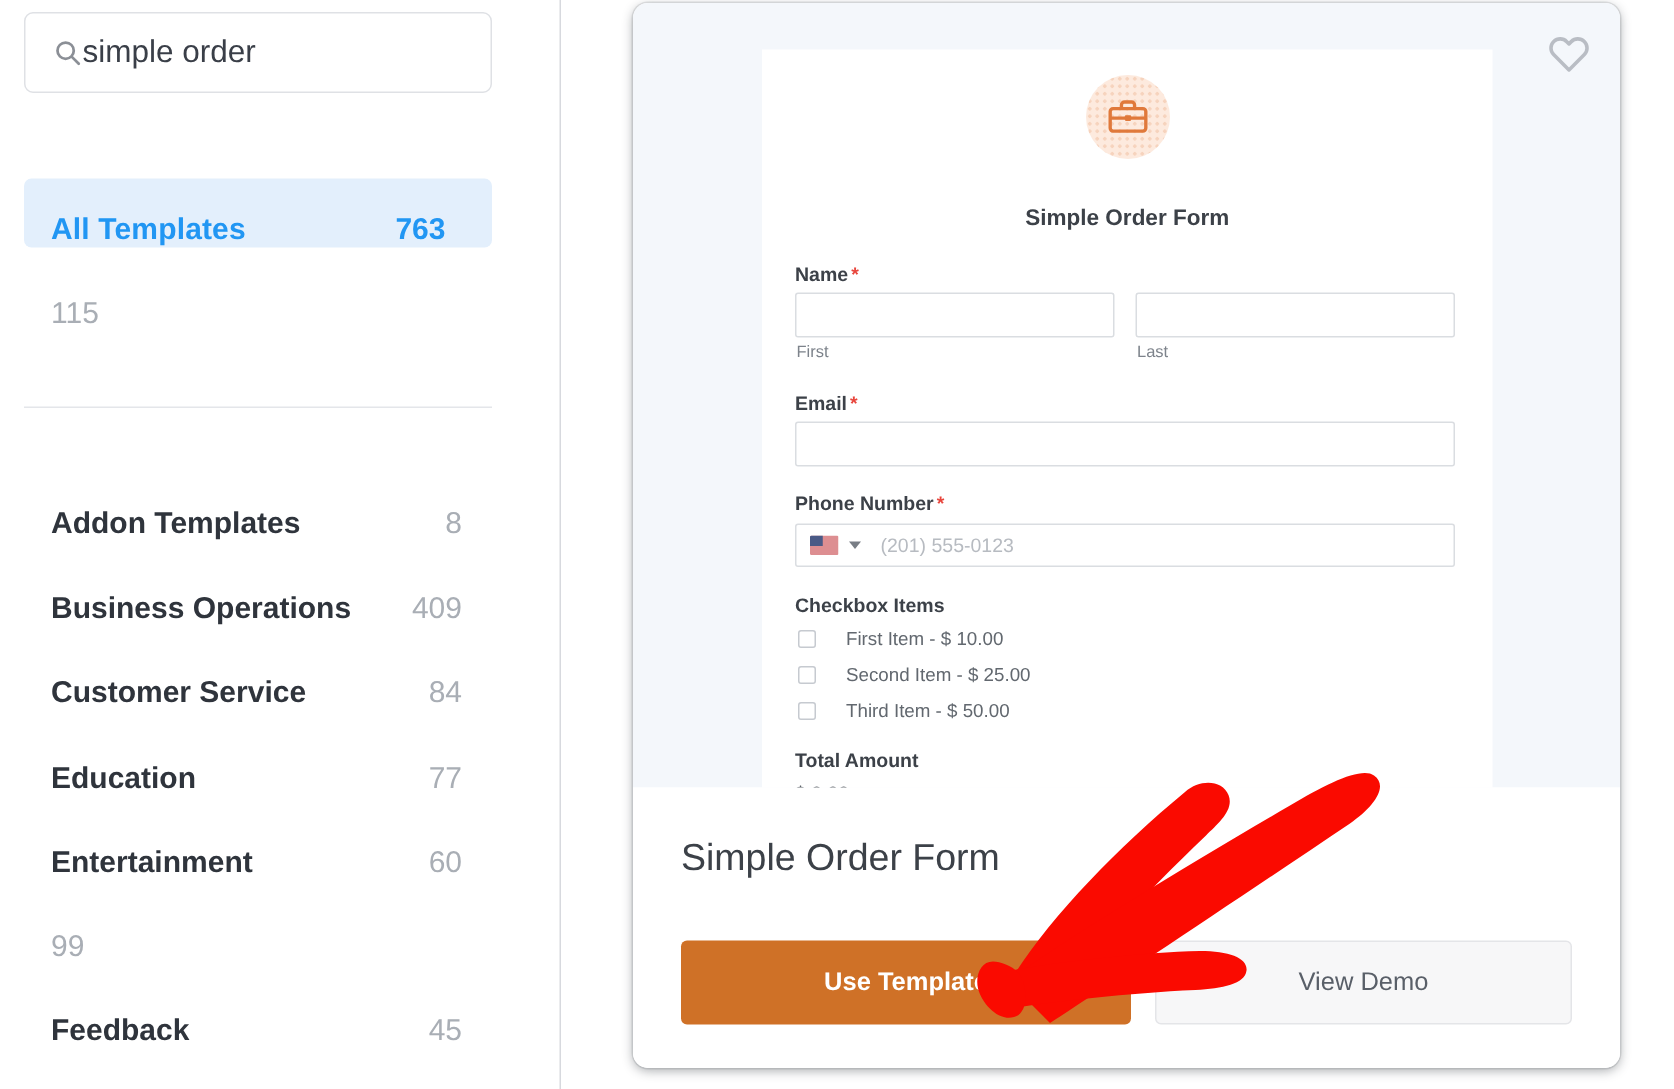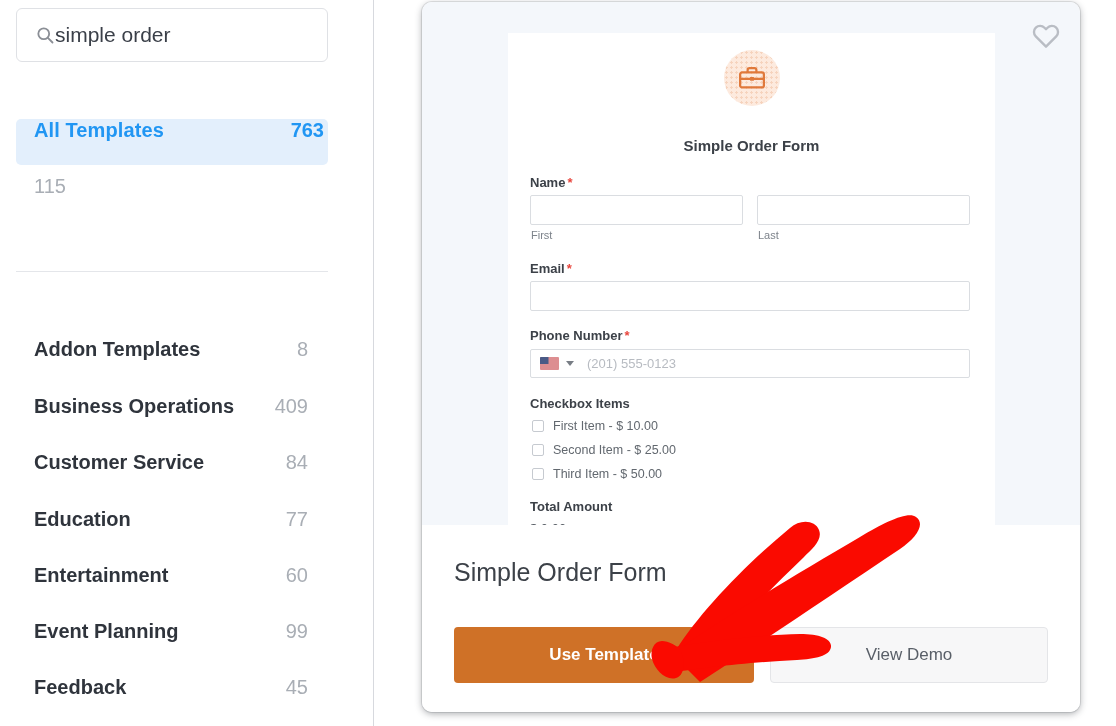--- a/index.html
+++ b/index.html
@@ -28,22 +28,22 @@
   #search-icon { width: 20px; height: 20px; margin-left: 18px; flex: none; color:#8b8f96; }
   #search-input {
     border: none; outline: none; background: transparent;
     font-family: "Liberation Sans", sans-serif;
     font-size: 21px; color: #3a3f48; width: 240px;
   }
   #search-input::placeholder { color: #9aa0a8; }
 
   .nav-item {
     position: absolute; left: 16px; width: 312px; height: 46px;
-    display: flex; align-items: flex-start; justify-content: space-between;
-    padding: 0 4px 0 18px; border-radius: 5px; cursor: pointer;
+    display: flex; align-items: flex-end; justify-content: space-between;
+    padding: 0 31px 0 18px; border-radius: 5px; cursor: pointer;
   }
   .nav-item .lbl { font-size: 20px; font-weight: bold; color: #2f343c; letter-spacing: .1px;}
   .nav-item .cnt { font-size: 20px; color: #a9aeb5; }
   .nav-item.active { background: #e3effc; }
   .nav-item.active .lbl { color: #2196f3; }
   .nav-item.active .cnt { color: #2196f3; font-weight: bold; }
 
   #divider {
     position: absolute; left: 16px; top: 271px; width: 312px; height: 1px;
     background: #e4e6ea;
@@ -103,21 +103,21 @@
   .fld-box {
     position: absolute; border: 1px solid #dadde1; background: #fff; border-radius: 2px;
   }
   .sub-label { position: absolute; font-size: 11px; color: #7d838b; }
 
   .cb-row { position: absolute; display: flex; align-items: center; }
   .cb-box {
     width: 12px; height: 12px; border: 1px solid #c6cad0; border-radius: 2px;
     background: #fff; flex: none;
   }
-  .cb-text { font-size: 12.5px; color: #62686f; margin-left: 9px; }
+  .cb-text { font-size: 12.5px; color: #62686f; margin-left: 20px; }
 
   #phone-box { position: absolute; left: 22px; top: 316px; width: 440px; height: 29px;
     border: 1px solid #dadde1; background:#fff; border-radius: 2px; display: flex; align-items: center; }
   #flag { width: 19px; height: 13px; margin-left: 9px; flex:none; border-radius:1px; overflow:hidden; }
   #flag-caret { margin-left: 7px; width: 0; height: 0;
     border-left: 4px solid transparent; border-right: 4px solid transparent;
     border-top: 5px solid #787d85; }
   #phone-ph { margin-left: 13px; font-size: 13px; color: #b7bbc1; }
 
   
@@ -182,21 +182,20 @@
     </div>
     <div class="cat-item" style="top:497px">
       <span class="lbl">Education</span>
       <span class="cnt">77</span>
     </div>
     <div class="cat-item" style="top:553px">
       <span class="lbl">Entertainment</span>
       <span class="cnt">60</span>
     </div>
     <div class="cat-item" style="top:609px">
-      <span class="lbl">Event Planning</span>
       <span class="cnt">99</span>
     </div>
     <div class="cat-item" style="top:665px">
       <span class="lbl">Feedback</span>
       <span class="cnt">45</span>
     </div>
   </div>
 
   <div id="card">
 

